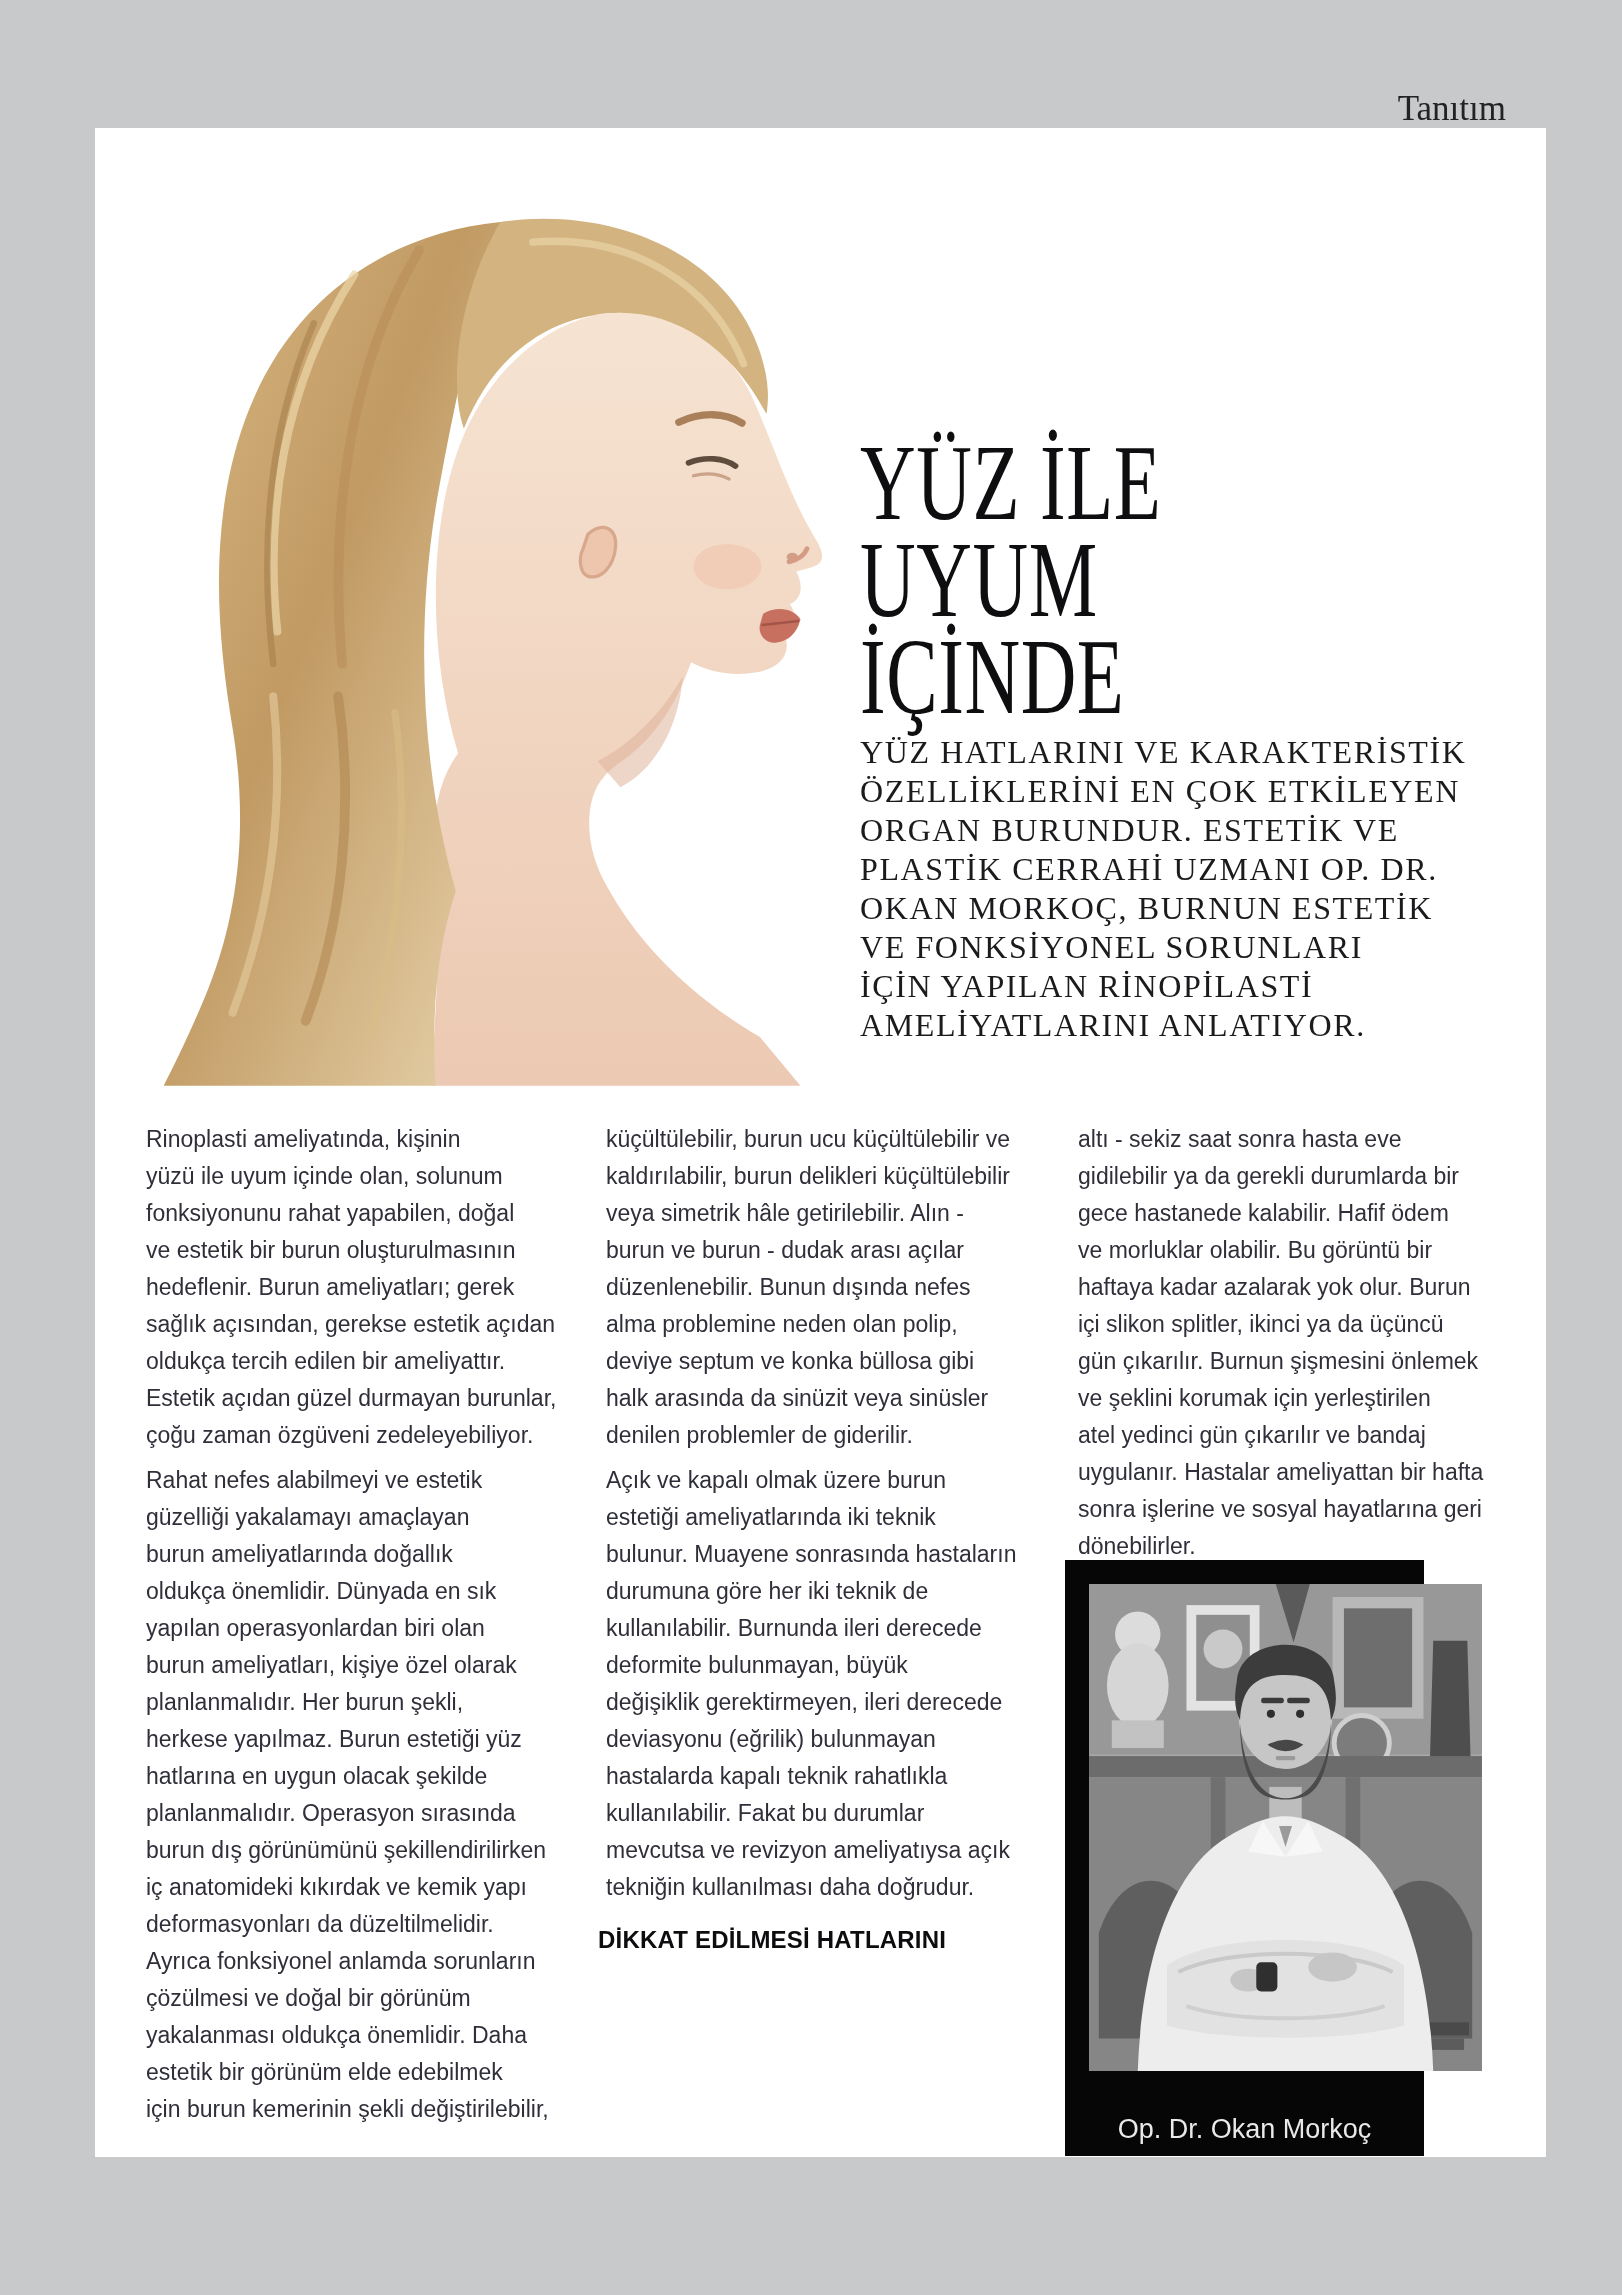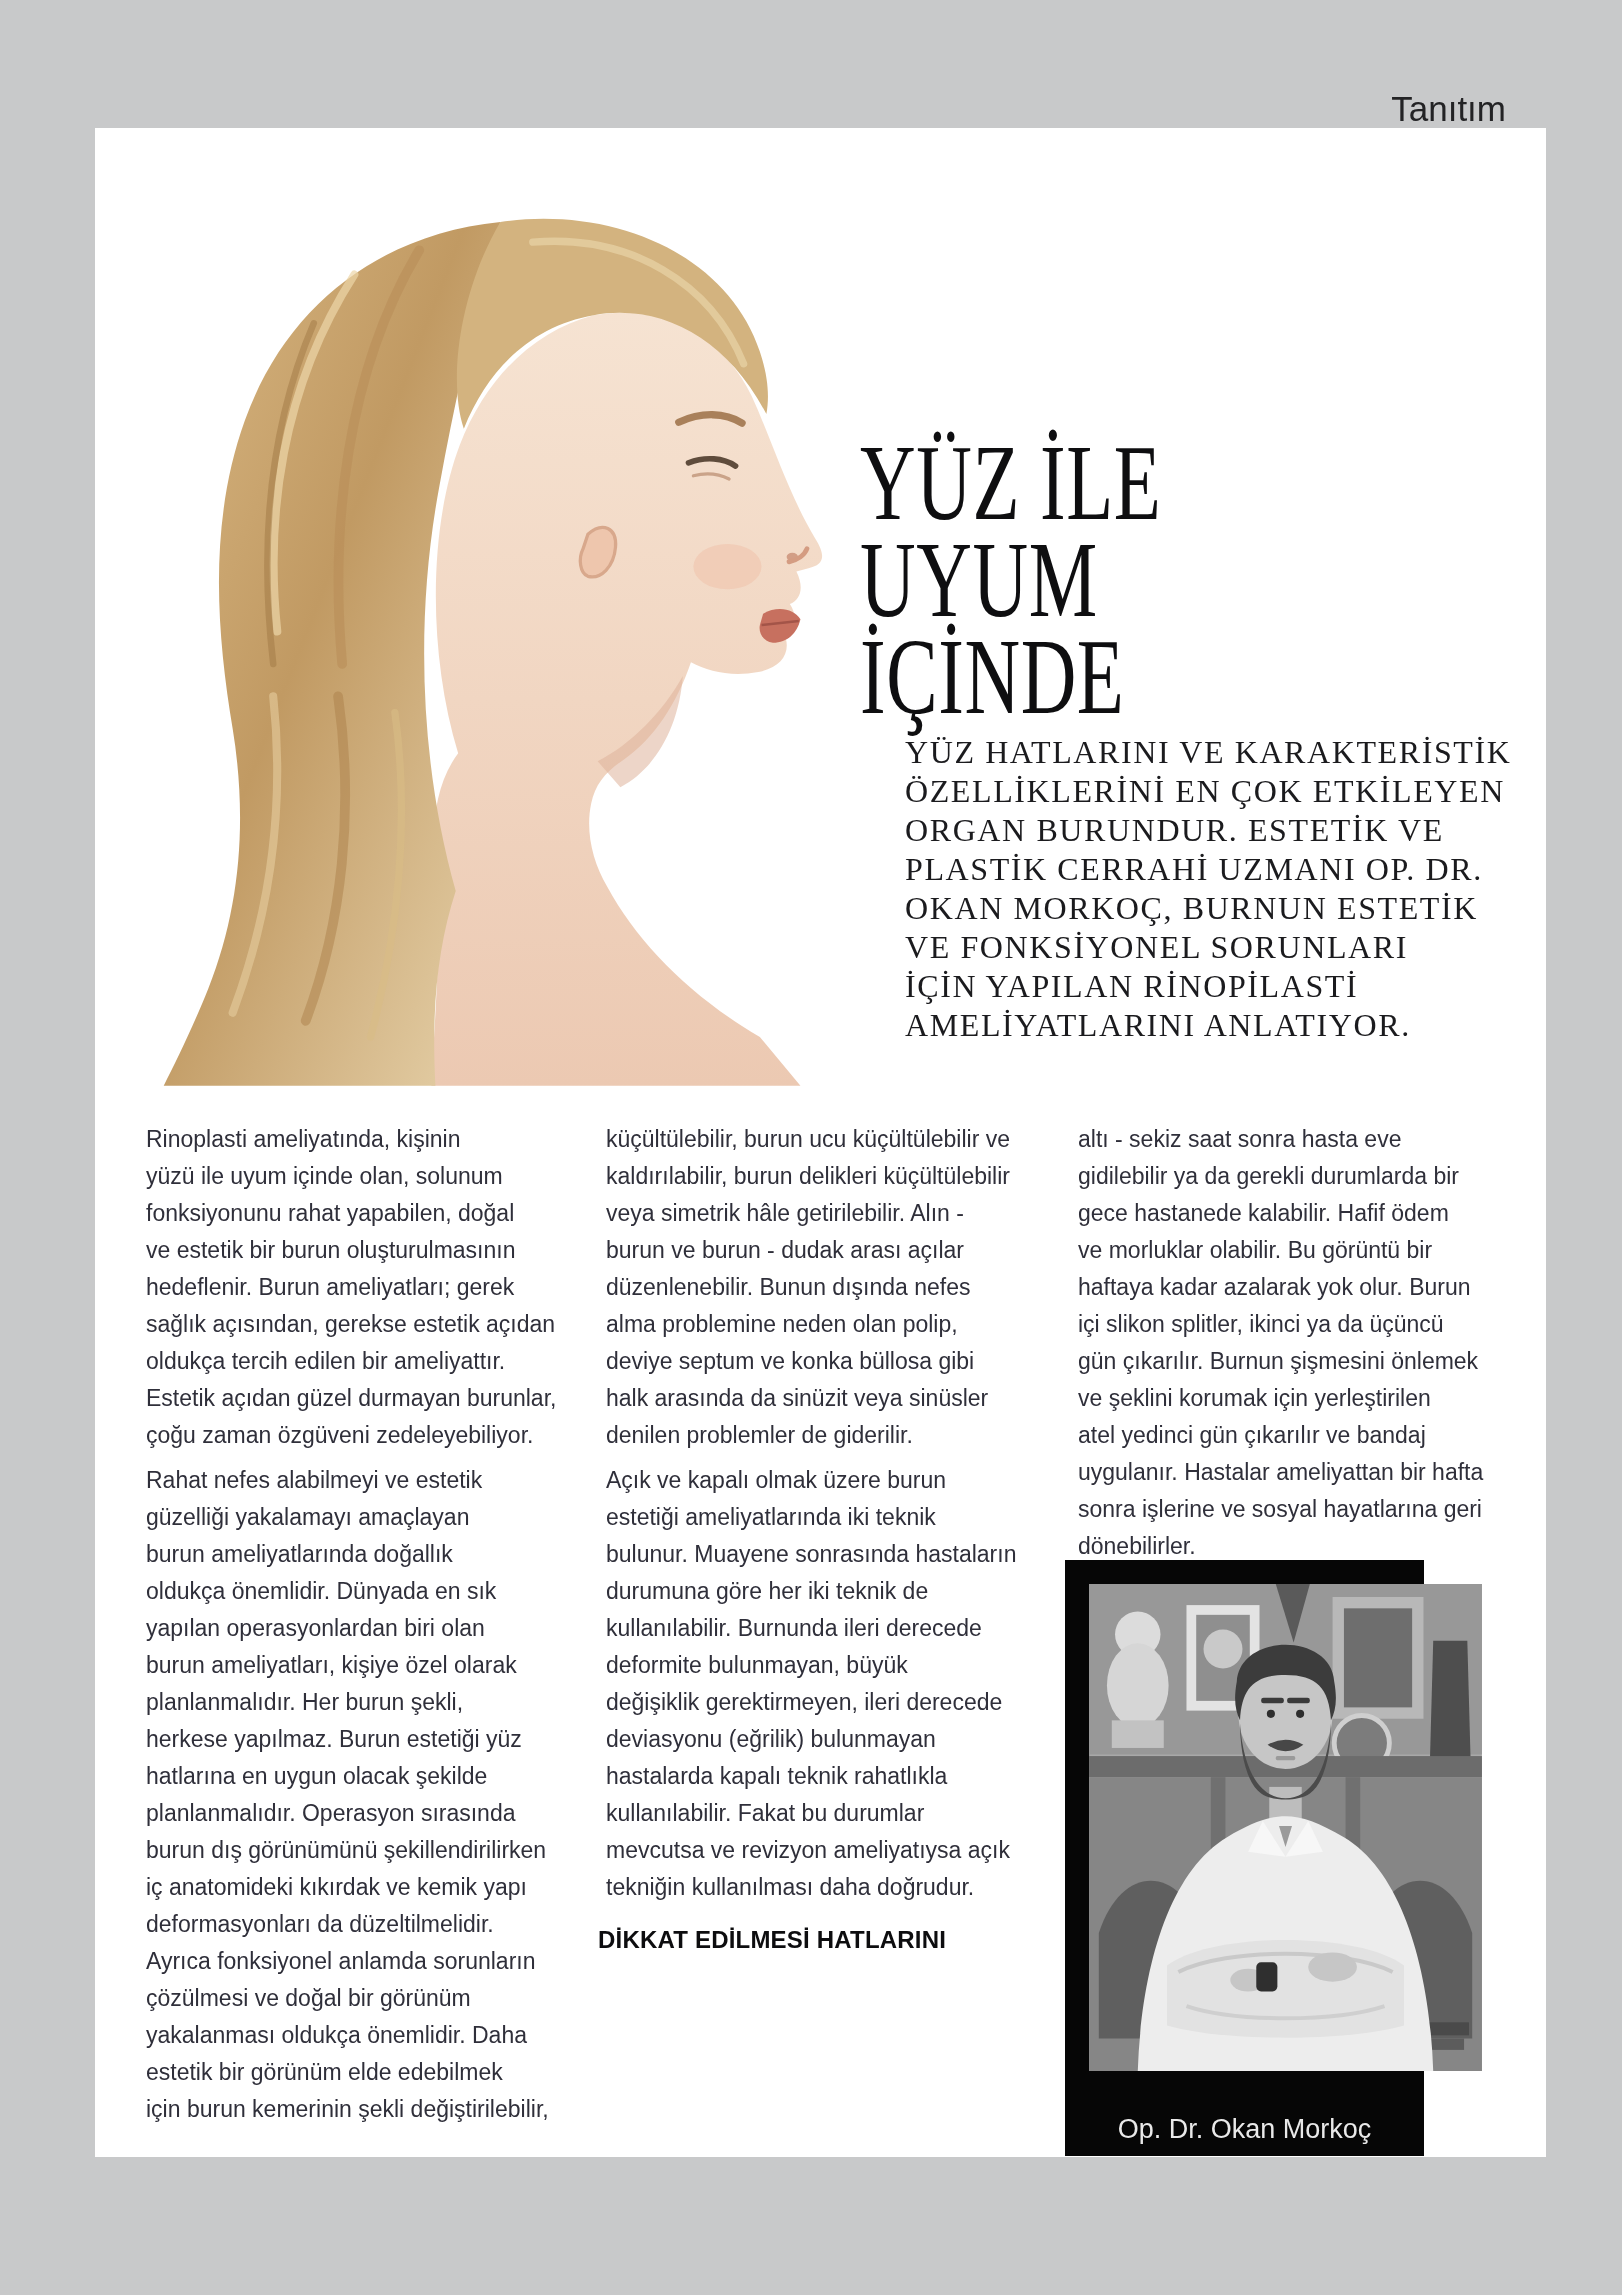--- a/index.html
+++ b/index.html
@@ -1,25 +1,25 @@
 <!DOCTYPE html>
 <html style="font-size:13px"><head>
 <meta charset="utf-8">
 <style>
   html,body{margin:0;padding:0;}
   .canvas{position:relative;width:1623px;height:2295px;background:#c8c9ca;overflow:hidden;
           font-family:"Liberation Sans",sans-serif;}
-  .kicker{position:absolute;top:89px;right:117px;font-size:35px;color:#232325;}
+  .kicker{position:absolute;top:89px;right:117px;font-size:35px;color:#232325;font-family:Liberation Serif, serif;}
   .sheet{position:absolute;left:95px;top:128px;width:1451px;height:2029px;background:#ffffff;}
   .woman-photo{position:absolute;left:16px;top:49px;}
   .headline{position:absolute;left:765px;top:307px;margin:0;font-family:"Liberation Serif",serif;
             font-weight:400;font-size:107px;line-height:97px;color:#0e0e10;letter-spacing:0.8px;
             transform:scaleX(.72);transform-origin:0 0;white-space:pre-line;}
   .deck{position:absolute;left:765px;top:605px;width:698px;font-family:"Liberation Serif",serif;
-        font-size:32px;line-height:39px;letter-spacing:1.6px;color:#1b1b1e;white-space:pre-line;margin-left:45px;}
+        font-size:32px;line-height:39px;letter-spacing:1.6px;color:#1b1b1e;white-space:pre-line;}
   .col{position:absolute;top:985px;width:445px;font-size:23px;line-height:37px;color:#2f2f3a;}
   .col p{margin:8px;white-space:pre-line;}
   .col h2{margin:14.6px 0 0 0;font-size:24px;line-height:37px;font-weight:bold;color:#0d0d0f;letter-spacing:0.2px;}
   .col1{left:43px}.col2{left:503px}.col3{left:975px}
   .doctor-figure{position:absolute;left:970px;top:1432px;width:359px;height:596px;background:#060606;}
   .doctor-figure svg{position:absolute;left:24px;top:24px;display:block;}
   .doctor-caption{position:absolute;left:0;right:0;bottom:11.4px;text-align:center;
                   font-size:27px;color:#e9e9e9;}
 </style>
 </head>

